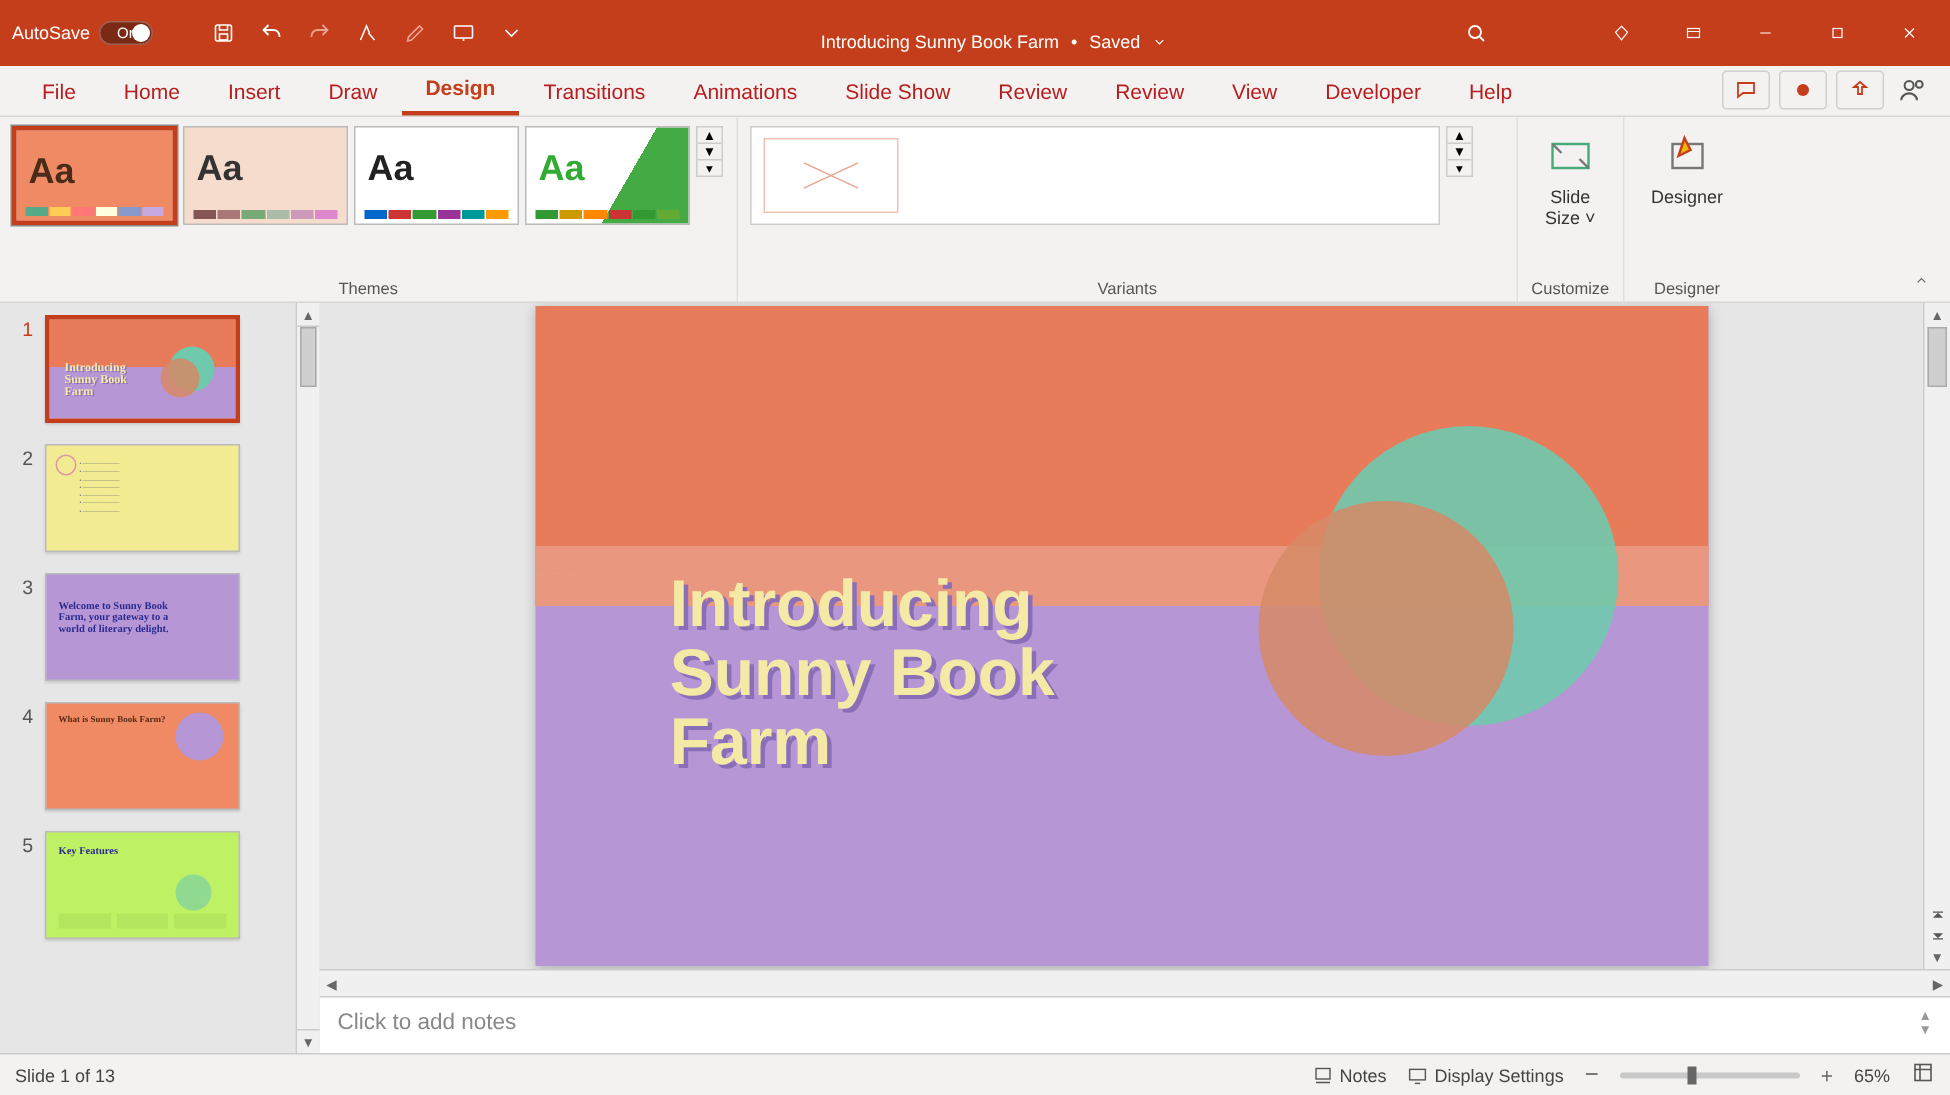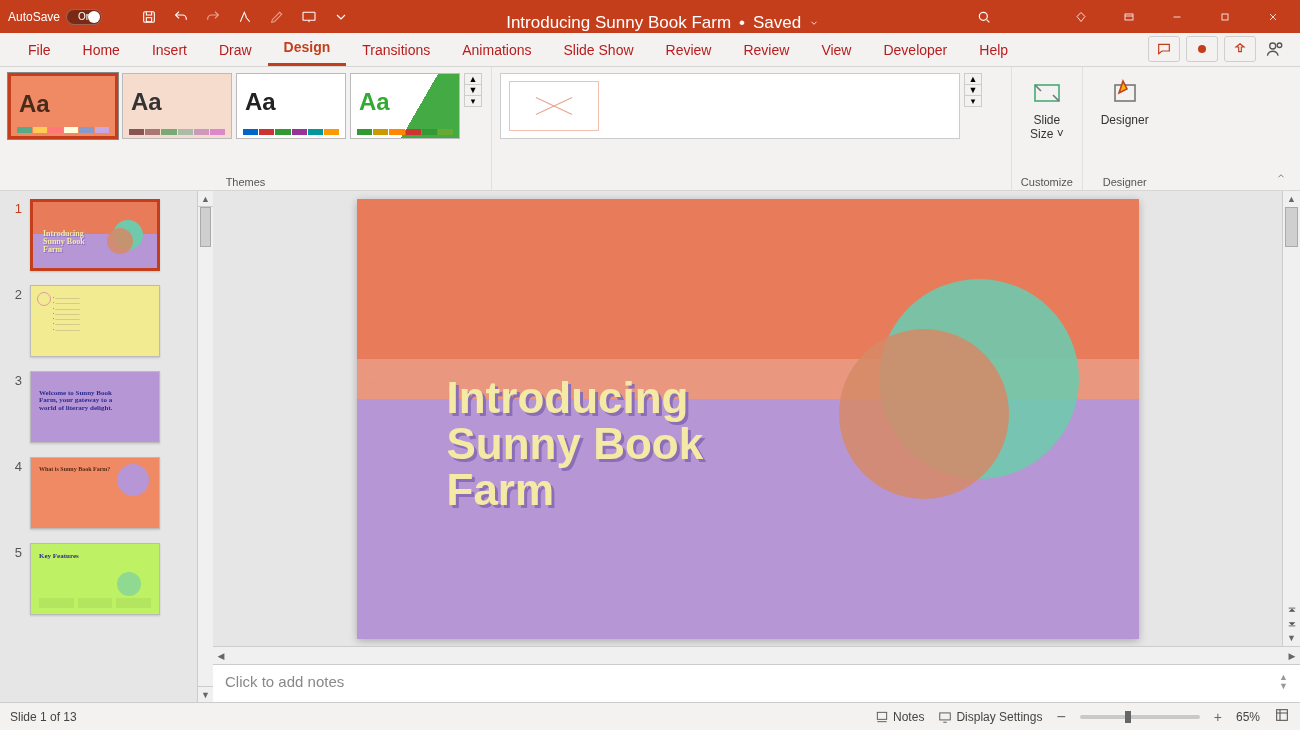--- a/index.html
+++ b/index.html
@@ -1,26 +1,26 @@
 <!DOCTYPE html>
 <html><head>
 <meta charset="utf-8">
 <style>
 * { margin: 0; padding: 0; box-sizing: border-box; font-family: "Segoe UI", sans-serif; user-select: none; }
 body { width: 1300px; height: 730px; overflow: hidden; background: #e8e8e8; display: flex; flex-direction: column; }
 
 
-.titlebar { background: #c43e1c; height: 33px; display: flex; align-items: center; color: white; font-size: 12px; }
+.titlebar { background: #c43e1c; height: 44px; display: flex; align-items: center; color: white; font-size: 12px; }
 .qat { display: flex; align-items: center; gap: 4px; padding-left: 8px; }
 .autosave-wrap { display: flex; align-items: center; gap: 6px; margin-right: 10px; }
 .switch { width: 36px; height: 16px; border-radius: 8px; background: #7a2a14; position: relative; border: 1px solid #fff4; }
 .switch::after { content: ""; position: absolute; right: 1px; top: 1px; width: 12px; height: 12px; background: #fff; border-radius: 50%; }
 .qat-btn { width: 28px; height: 28px; display: flex; align-items: center; justify-content: center; border-radius: 3px; }
 .qat-btn svg { width: 16px; height: 16px; }
-.title-center { flex: 1; display: flex; justify-content: center; align-items: center; gap: 8px; font-size: 17px; margin-top: 12px; }
+.title-center { flex: 1; display: flex; justify-content: center; align-items: center; gap: 8px; font-size: 12px; margin-top: 12px; }
 .title-right { display: flex; align-items: center; gap: 2px; padding-right: 4px; }
 .win-btn { width: 46px; height: 44px; display: flex; align-items: center; justify-content: center; }
 .win-btn svg { width: 12px; height: 12px; }
 
 
 .tabstrip { background: #f3f2f1; height: 34px; display: flex; align-items: flex-end; padding-left: 12px; border-bottom: 1px solid #d6d6d6; }
 .tab { padding: 8px 16px; font-size: 14px; color: #b91c1c; cursor: pointer; }
 .tab.file { color: #b91c1c; }
 .tab.active { color: #c43e1c; font-weight: 600; border-bottom: 3px solid #c43e1c; }
 .tab-right { margin-left: auto; display: flex; align-items: center; gap: 6px; padding-right: 12px; padding-bottom:4px;}
@@ -296,20 +296,21 @@
       <div class="variant-box">
         <div class="x"></div>
         <div style="flex:1"></div>
       </div>
       <div class="gallery-spin">
         <div>▲</div>
         <div>▼</div>
         <div>▾</div>
       </div>
     </div>
+    <div class="ribbon-group-label">Variants</div>
   </div>
 
   <div class="ribbon-group">
     <div class="ribbon-group-body">
       <div class="ribbon-bigbtn">
         <svg viewBox="0 0 32 32" fill="none" stroke="#4a7" stroke-width="1.6">
             <rect x="4" y="8" width="24" height="16"></rect>
             <path d="M4 8l6 6M28 24l-6-6" stroke="#777"></path>
           </svg>
         <div><span>Slide</span><br><span>Size</span> ˅</div>

